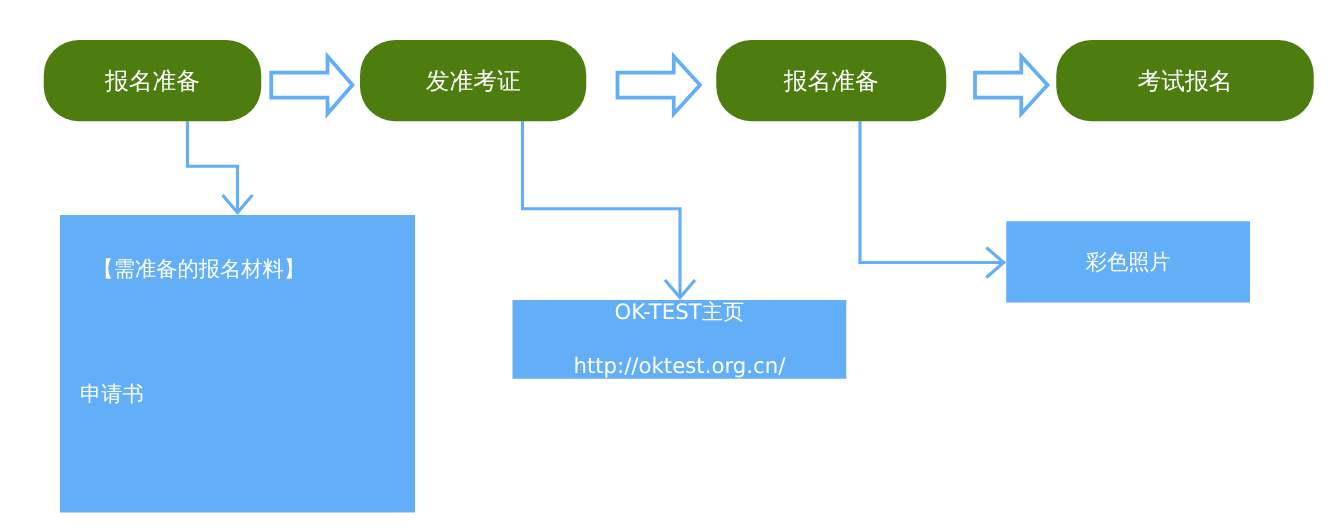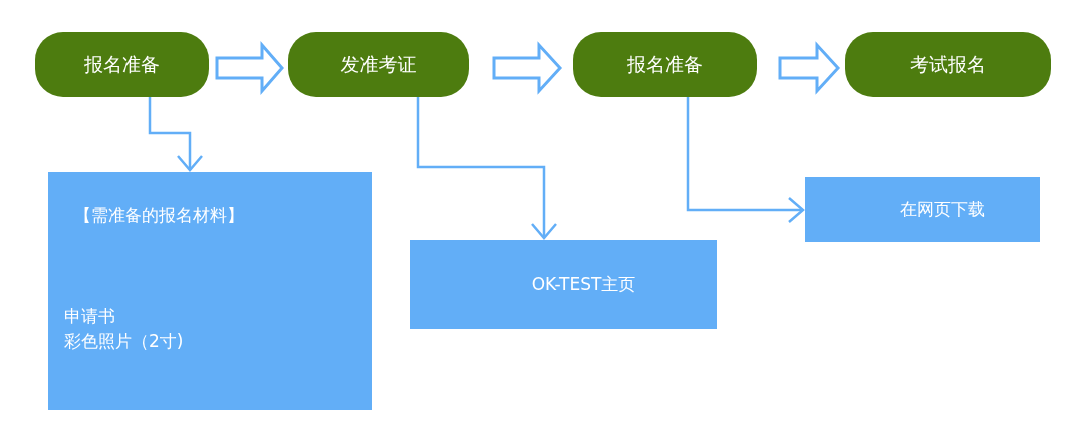--- a/index.html
+++ b/index.html
@@ -1,20 +1,20 @@
 <!DOCTYPE html>
 <html><head>
 <meta charset="utf-8">
 <style>
   html, body { margin:0; padding:0; background:#ffffff; }
   body { width:1068px; height:425px; position:relative; overflow:hidden;
          font-family:"DejaVu Sans","Liberation Sans",sans-serif; }
   .pill { position:absolute; background:#4d7c0f; color:#fff; border-radius:28px;
           display:flex; align-items:center; justify-content:center; font-size:19px; }
-  .box { position:absolute; background:#62aef7; color:#fff; font-size:17px;padding-left:40px; }
+  .box { position:absolute; background:#62aef7; color:#fff; font-size:17px; }
   svg.conn { position:absolute; left:0; top:0; }
   .b1-title { position:absolute; left:26px; top:32px; font-size:17px; }
   .b1-list { position:absolute; left:16px; top:92px; line-height:25px;margin-top:40px; }
   .b2 { display:flex; flex-direction:column; align-items:center; justify-content:center; line-height:27px; font-size:17px; }
   .b3 { display:flex; align-items:center; justify-content:center; font-size:17px; }
 </style>
 </head>
 <body>
 
 <svg class="conn" width="1068" height="425">
@@ -55,23 +55,23 @@
   <span>报名准备</span>
 </div>
 <div class="pill" style="left:845px;top:32px;width:206px;height:65px;">
   <span>考试报名</span>
 </div>
 
 <div class="box" style="left:48px;top:172px;width:284px;height:238px;">
   <div class="b1-title">【需准备的报名材料】</div>
   <div class="b1-list">
     <div>申请书</div>
-    <div>彩色照片（2寸)</div>
   </div>
 </div>
 
-<div class="box b2" style="left:410px;top:240px;width:267px;height:89px;gap:16px;">
+<div class="box b2" style="left:410px;top:240px;width:267px;height:63px;gap:16px;">
   <div>OK-TEST主页</div>
+  <div>http://oktest.org.cn/</div>
 </div>
 
 <div class="box b3" style="left:805px;top:177px;width:195px;height:65px;">
-  <span>在网页下载</span>
+  <span>彩色照片</span>
 </div>
 
 </body></html>

